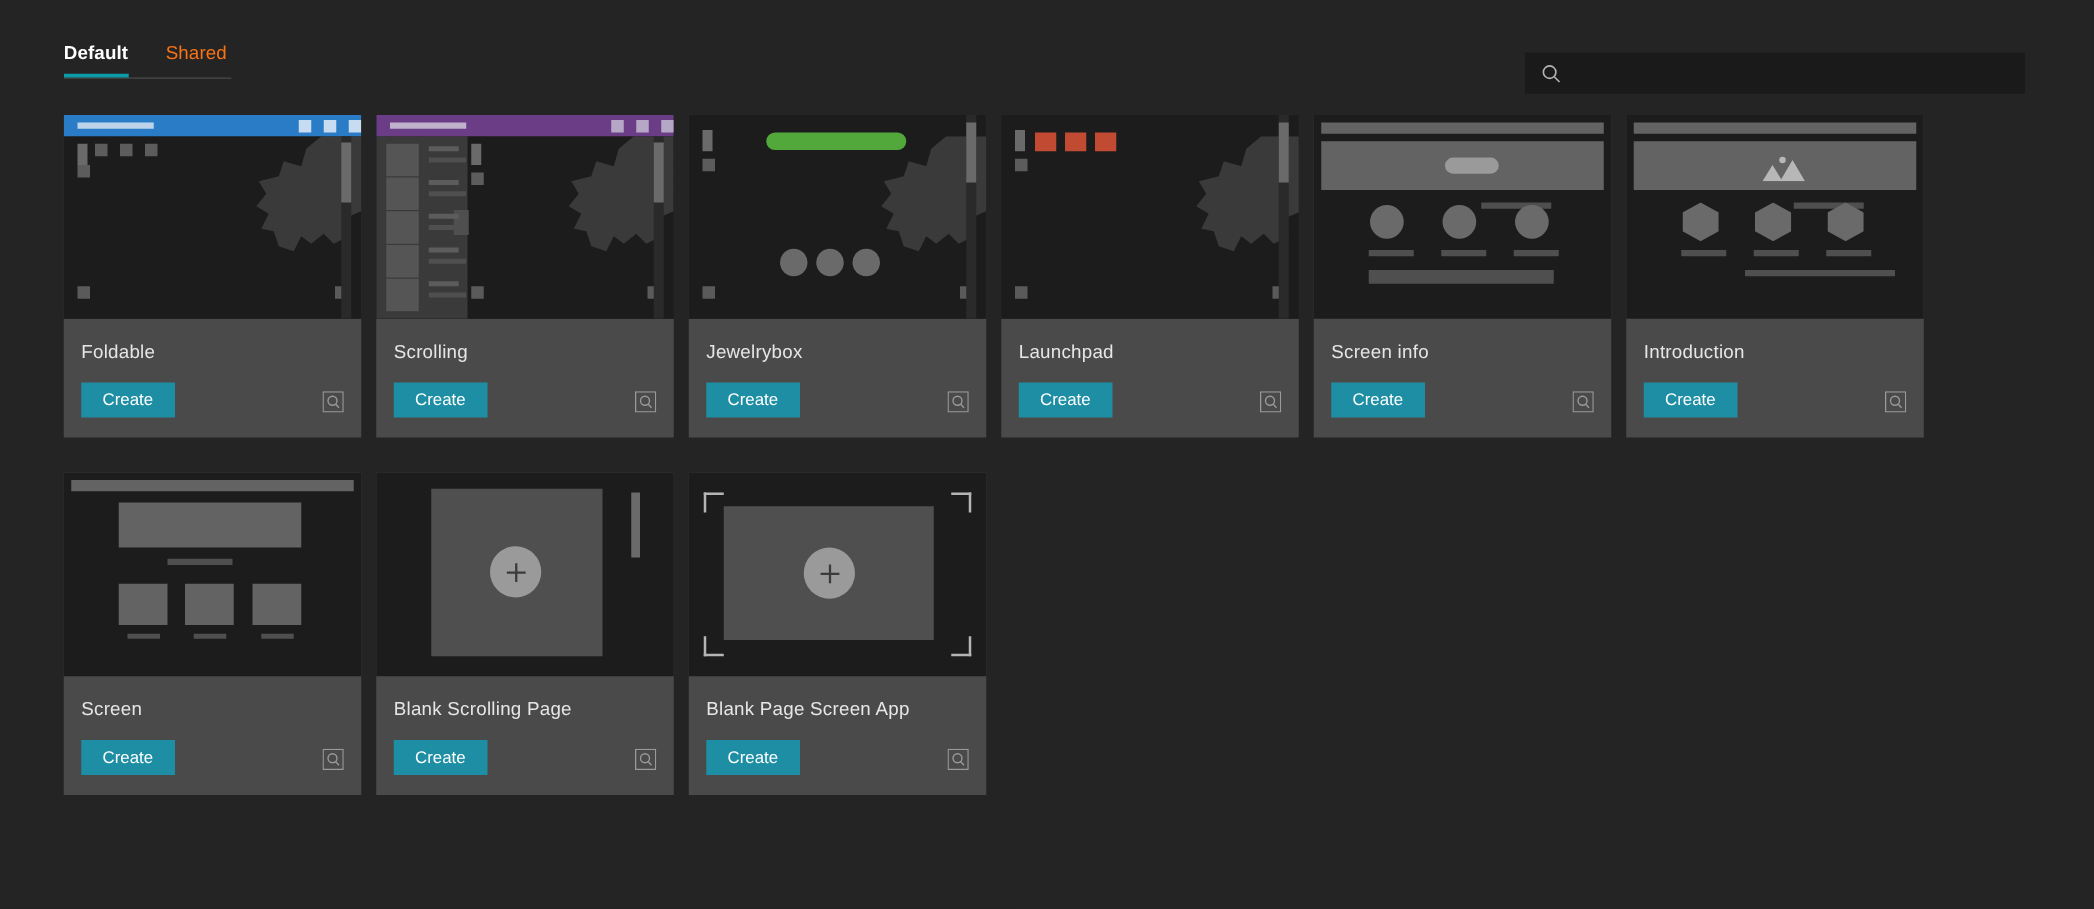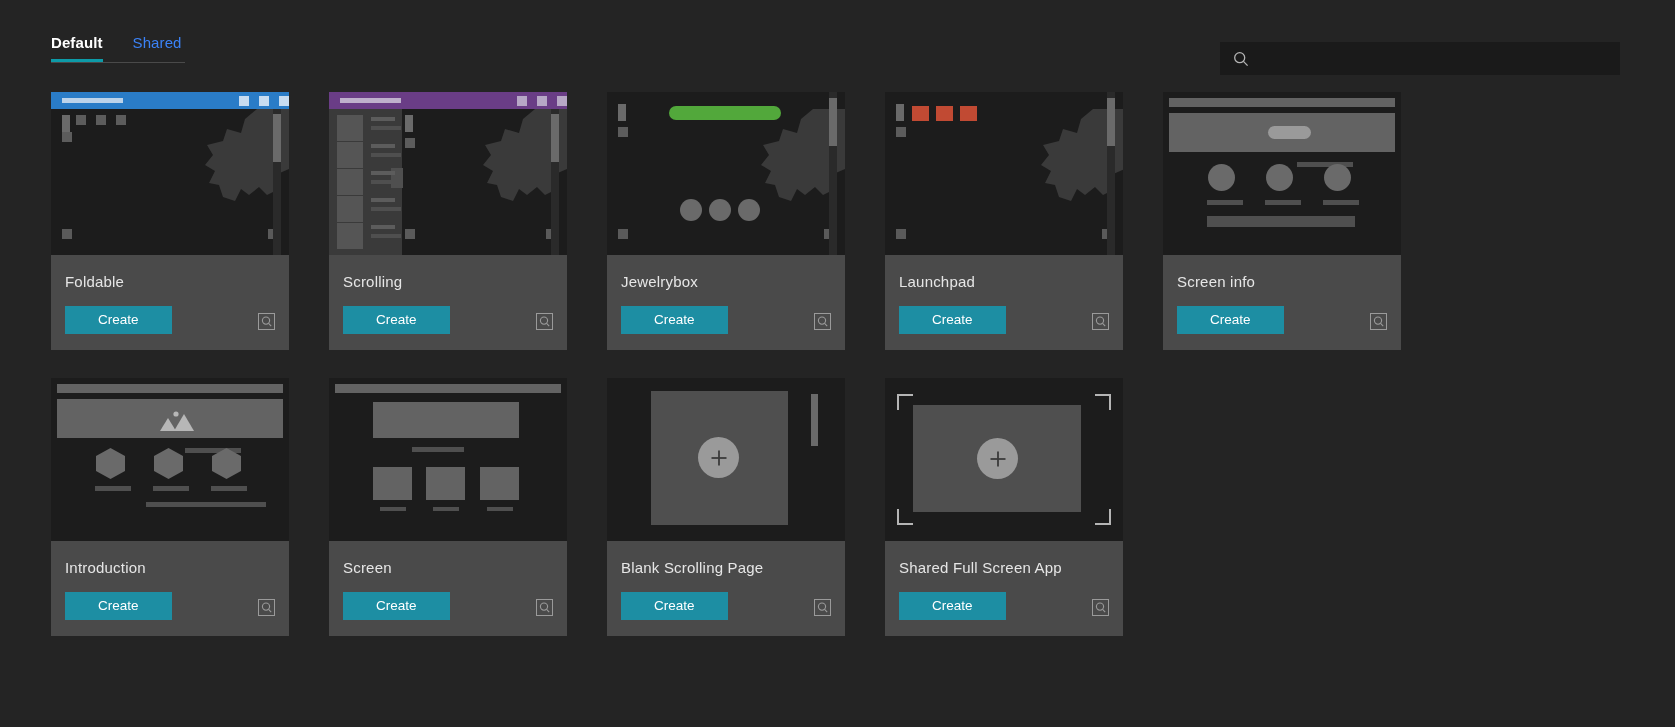--- a/index.html
+++ b/index.html
@@ -24,21 +24,21 @@
   }
   .tabs {
     position: absolute; left: 51px; top: 34px;
     display: flex; align-items: flex-end;
     border-bottom: 1px solid #4a4a4a;
     width: 134px;
   }
   .tab {
     font-size: 15px;
     padding: 0 0 11px 0;
-    color: #3b82f6;
+    color: #f97316;
     cursor: pointer;
     letter-spacing: .1px;
   }
   .tab + .tab { margin-left: 30px; }
   .tab.active {
     color: #ffffff;
     font-weight: bold;
     box-shadow: inset 0 -3px 0 0 #0d9ba8;
   }
 
@@ -58,21 +58,21 @@
     font-size: 14px;
     font-family: "Liberation Sans", sans-serif;
   }
   .search-input::placeholder { color: #8d8d8d; }
 
   
   .grid {
     position: absolute; left: 51px; top: 92px;
     width: 1580px;
     display: flex; flex-wrap: wrap;
-    gap: 28px 40px;
+    gap: 28px 12px;
   }
   .card {
     width: 238px;
     background: #4a4a4a;
     display: flex; flex-direction: column;
   }
   .thumb {
     position: relative;
     width: 238px; height: 163px;
     background: #1c1c1c;
@@ -90,21 +90,21 @@
     margin: 0 0 16px 0;
     white-space: nowrap;
   }
   .create-btn {
     display: inline-block;
     background: #1d8ea3;
     color: #ffffff;
     border: 0;
     font-size: 13.5px;
     font-family: "Liberation Sans", sans-serif;
-    padding: 7px 33px;
+    padding: 7px 17px;
     cursor: pointer;
     line-height: 1;
   }
   .preview-icon {
     position: absolute; right: 14px; bottom: 20px;
     width: 17px; height: 17px;
     cursor: pointer;
   }
 
   
@@ -453,21 +453,21 @@
             <line x1="11" y1="3.5" x2="11" y2="18.5" stroke="#3a3a3a" stroke-width="1.8"></line>
             <line x1="3.5" y1="11" x2="18.5" y2="11" stroke="#3a3a3a" stroke-width="1.8"></line>
           </svg>
         </div>
         <div class="bracket" style="left:12px;top:16px;width:16px;height:16px;border-left-width:2px;border-top-width:2px;"></div>
         <div class="bracket" style="left:210px;top:16px;width:16px;height:16px;border-right-width:2px;border-top-width:2px;"></div>
         <div class="bracket" style="left:12px;top:131px;width:16px;height:16px;border-left-width:2px;border-bottom-width:2px;"></div>
         <div class="bracket" style="left:210px;top:131px;width:16px;height:16px;border-right-width:2px;border-bottom-width:2px;"></div>
       </div>
       <div class="card-body">
-        <div class="card-title">Shared Full Screen App</div>
+        <div class="card-title">Blank Page Screen App</div>
         <button class="create-btn">Create</button>
         <span class="preview-icon">
           <svg viewBox="0 0 17 17" width="17" height="17">
             <rect x="0.5" y="0.5" width="16" height="16" fill="none" stroke="#9a9a9a" stroke-width="1"></rect>
             <circle cx="8" cy="7.6" r="3.6" fill="none" stroke="#9a9a9a" stroke-width="1.1"></circle>
             <line x1="10.6" y1="10.4" x2="13.2" y2="13.2" stroke="#9a9a9a" stroke-width="1.1"></line>
           </svg>
         </span>
       </div>
     </div>

